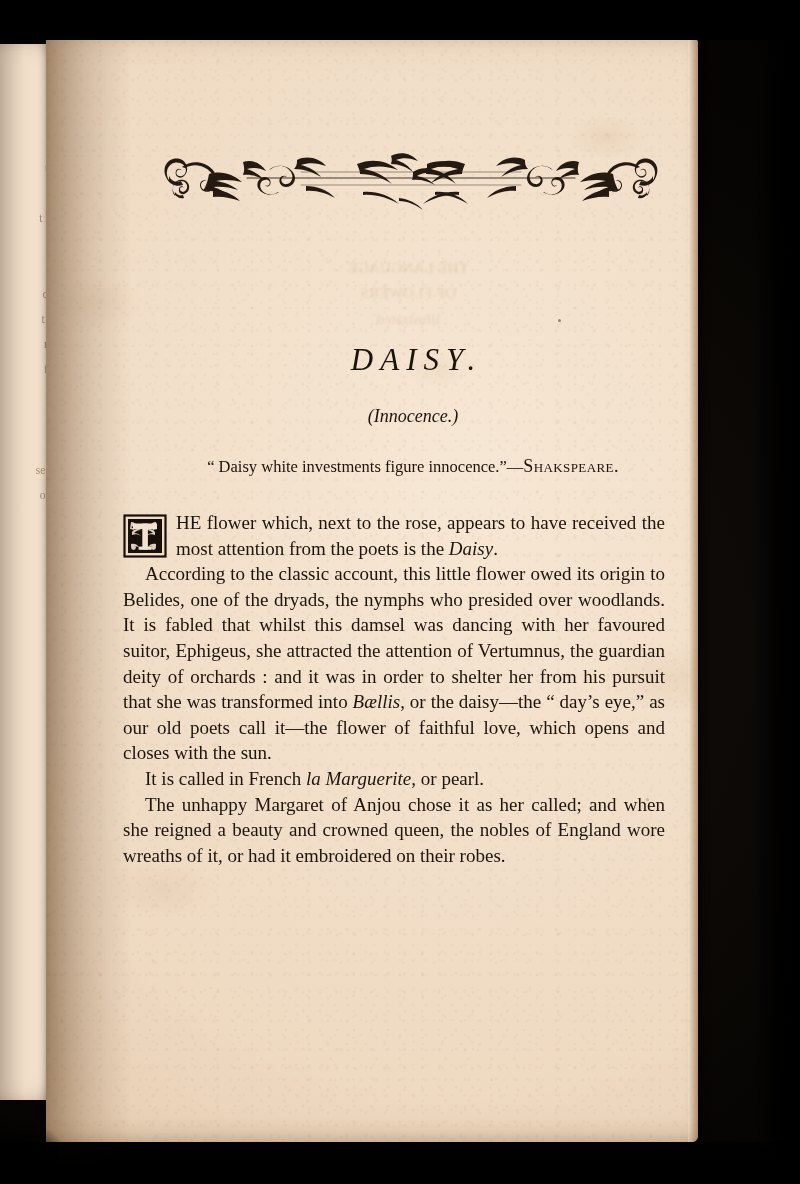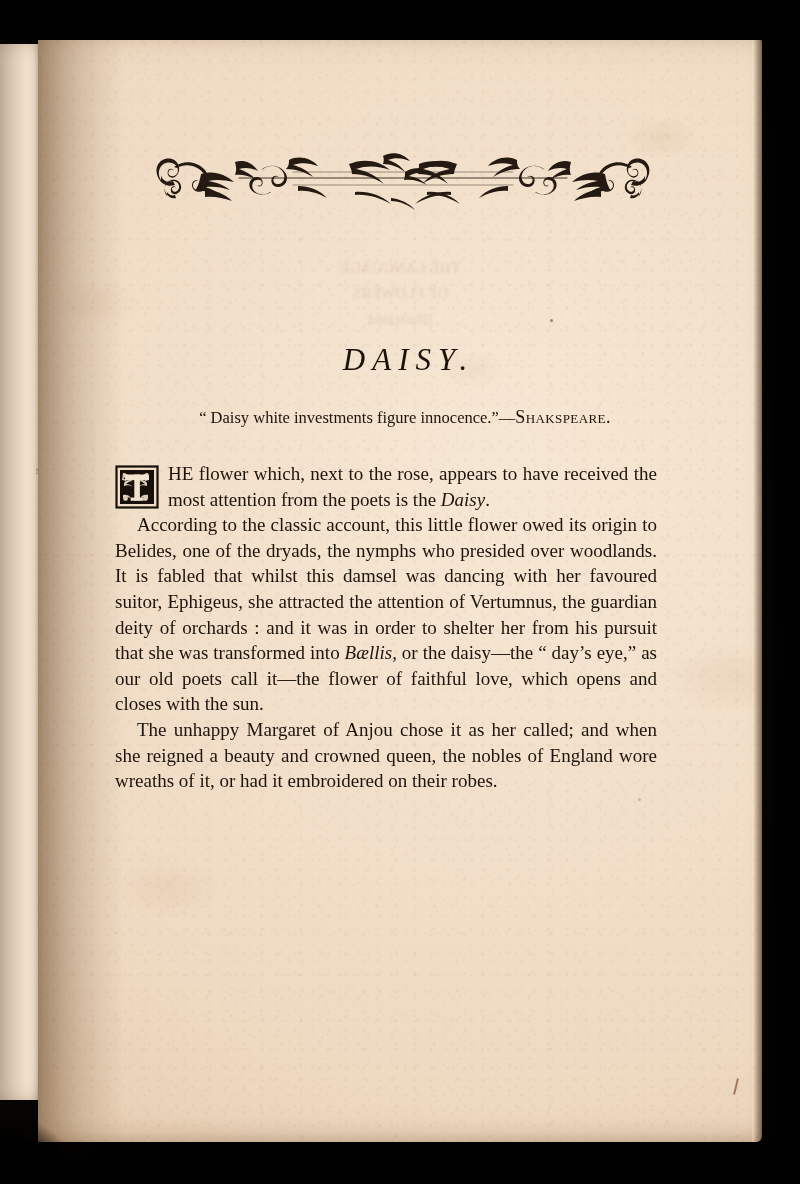--- a/index.html
+++ b/index.html
@@ -52,21 +52,21 @@
     position:absolute;left:58px;top:0;width:62px;height:1184px;
     background:linear-gradient(to right,
       rgba(60,36,16,.52) 0%, rgba(92,62,34,.24) 38%,
       rgba(120,86,52,.07) 70%, rgba(0,0,0,0) 100%);
     pointer-events:none;
   }
 
   
   .recto{
     position:absolute;
-    left:38px;top:38px;width:724px;height:1104px;
+    left:46px;top:38px;width:652px;height:1104px;
     background:
       radial-gradient(130% 90% at 64% 40%,
         #f6e7d4 0%, #f2dfc9 38%, #eed9c1 62%, #e3c9ac 88%, #d4b695 100%);
     border-top-right-radius:5px 5px;
     border-bottom-right-radius:6px 6px;
     box-shadow:
       inset 26px 0 46px -22px rgba(96,62,30,.55),
       inset -6px 0 18px -10px rgba(120,84,48,.35),
       inset 0 -12px 24px -14px rgba(120,84,48,.30),
       2px 2px 10px rgba(0,0,0,.6);
@@ -288,20 +288,21 @@
           <path d="M392 50c7 5 17 3 21-4 2-5-1-11-7-11-4 0-7 4-5 8 1 2 5 2 5-1 0 2-3 2-4 1-2-3 0-6 4-5 4 0 6 5 4 9-3 6-12 7-17 3z"></path>
           <path d="M374 18c-10-5-22-2-29 6 8-3 17-4 25-1-8 2-15 6-20 12 8-5 17-8 27-8-3-3-3-6-3-9z"></path>
           <path d="M365 44c-11 0-22 4-29 12 9-5 19-8 29-7z"></path>
           <path d="M314 22c-14-6-30-4-41 6 11-4 23-5 34-1-11 2-21 7-28 15 9-6 20-10 32-10 0-4 2-7 3-10z"></path>
           <path d="M308 50c-13-1-26 3-36 12 11-6 23-10 36-9z"></path>
         </g>
       </svg>
 
       <h1 class="chapter-title">DAISY.</h1>
 
+      <div class="subtitle">(Innocence.)</div>
 
       <div class="epigraph"><span>“ Daisy white investments figure innocence.”—</span><span class="sc">Shakspeare.</span></div>
 
       <div class="body">
 
         <p class="first">
           <span class="dropcap">
             <svg viewBox="0 0 44 44" aria-hidden="true">
               <rect x="0" y="0" width="44" height="44" fill="#f1ddc6"></rect>
               <rect x="1.5" y="1.5" width="41" height="41" fill="none" stroke="#17100a" stroke-width="2.2"></rect>
@@ -322,20 +323,21 @@
                 <rect x="19.3" y="9.5" width="5.6" height="26"></rect>
                 <rect x="15.6" y="32.6" width="13" height="3.2"></rect>
               </g>
             </svg>
           </span><span>HE flower which, next to the rose, appears to have received the most attention from the poets is the </span><i>Daisy</i><span>.</span>
         </p>
 
 
         <p><span>According to the classic account, this little flower owed its origin to Belides, one of the dryads, the nymphs who presided over woodlands.  It is fabled that whilst this damsel was dancing with her favoured suitor, Ephigeus, she attracted the attention of Vertumnus, the guardian deity of orchards : and it was in order to shelter her from his pursuit that she was transformed into </span><i>Bællis</i><span>, or the daisy—the “ day’s eye,” as our old poets call it—the flower of faithful love, which opens and closes with the sun.</span></p>
 
+        <p><span>It is called in French </span><i>la Marguerite</i><span>, or pearl.</span></p>
 
         <p>The unhappy Margaret of Anjou chose it as her called; and when she reigned a beauty and crowned queen, the nobles of England wore wreaths of it, or had it embroidered on their robes.</p>
 
       </div>
     </div>
 
     <span class="pencil-mark"></span>
   </div>
 
   <div class="band-top"></div>

